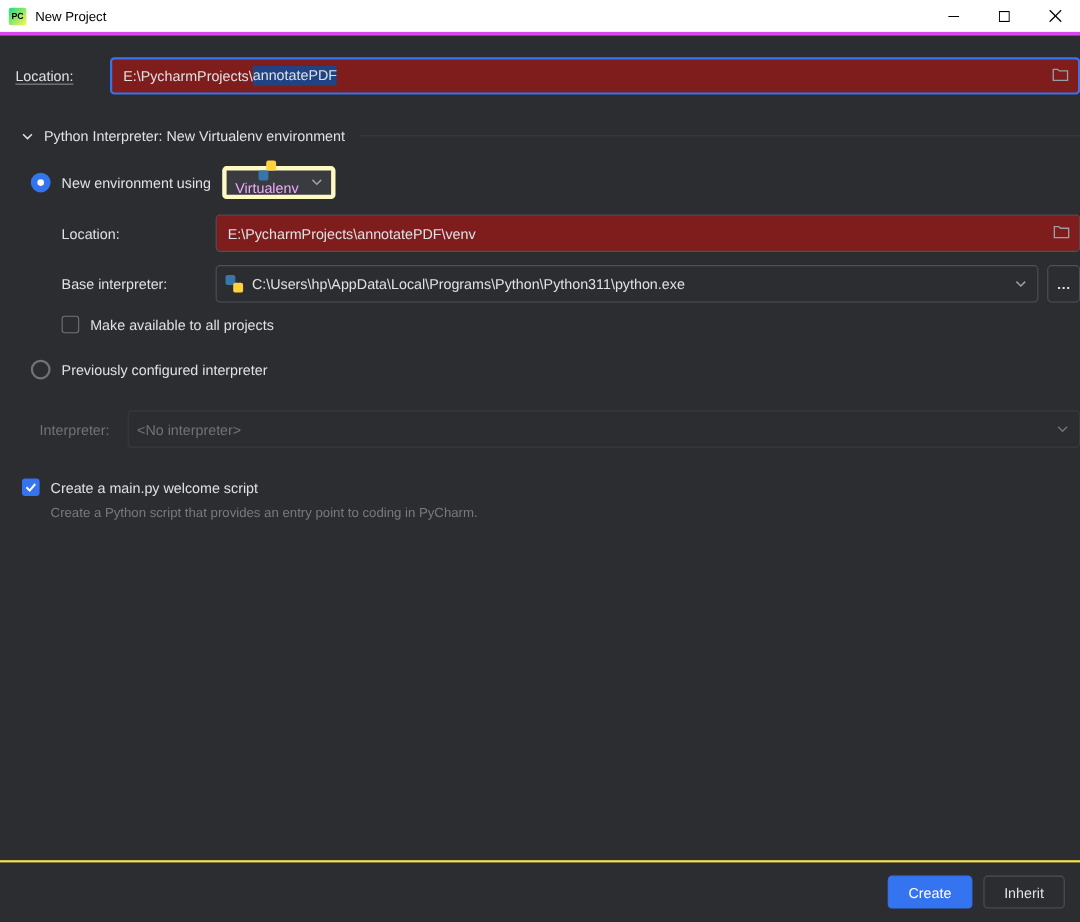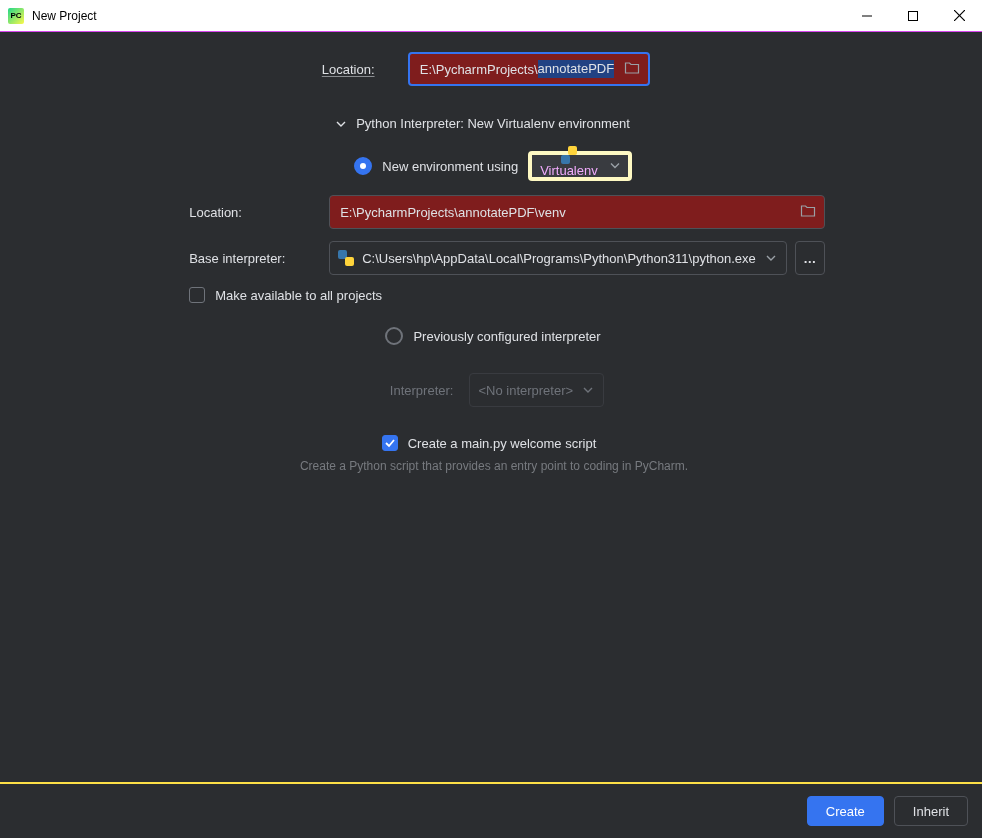--- a/index.html
+++ b/index.html
@@ -15,45 +15,44 @@
   flex-direction: column;
 }
 
 .titlebar {
   height: 32px;
   background: #ffffff;
   display: flex;
   align-items: center;
   padding: 0 0 0 8px;
   color: #000;
-  border-bottom: 1px solid #d946ef;
+  border-bottom: 3px solid #d946ef;
 }
 .titlebar .app-icon {
   width: 16px; height: 16px;
   background: linear-gradient(135deg, #21d789 0%, #fcf84a 100%);
   border-radius: 2px;
   margin-right: 8px;
   display:flex; align-items:center; justify-content:center;
   font-size:8px; font-weight:bold; color:#000;
 }
 .titlebar .title { flex: 0 0 auto; font-size: 12px; color:#000; }
 .titlebar .spacer { flex: 1; }
 .titlebar .winbtn {
   width: 46px; height: 32px;
   display:flex; align-items:center; justify-content:center;
   color:#000;
 }
 .titlebar .winbtn svg { stroke:#000; }
 
 .content {
   flex: 1;
-  padding: 14px 24px 0 14px;
+  padding: 14px 0 0 14px;
   display:flex;
   flex-direction:column;
-  align-items:center;
 }
 .row { display:flex; align-items:center; margin-bottom:10px; }
 .label { color:#dfe1e5; font-size:13px; }
 .location-label { width:86px; text-decoration: underline; text-decoration-color:#8a8d91; text-underline-offset:2px;}
 .field {
   flex:1;
   height:34px;
   background:#7f1d1d;
   border:1px solid #4e5157;
   border-radius:4px;
@@ -275,20 +274,20 @@
   </div>
 
   <div class="check-row" style="margin-top:28px; margin-left:6px;">
     <span class="checkbox checked">
       <svg width="10" height="10" viewBox="0 0 10 10">
           <path d="M1 5 L4 8 L9 2" fill="none" stroke="#fff" stroke-width="1.8"></path>
         </svg>
     </span>
     <span>Create a main.py welcome script</span>
   </div>
-  <div class="hint" style="margin-left:16px;">Create a Python script that provides an entry point to coding in PyCharm.</div>
+  <div class="hint" style="margin-left:32px;">Create a Python script that provides an entry point to coding in PyCharm.</div>
 
 </div>
 
 <div class="footer">
   <div class="btn btn-primary">Create</div>
   <div class="btn btn-default">Inherit</div>
 </div>
 
 </body></html>

